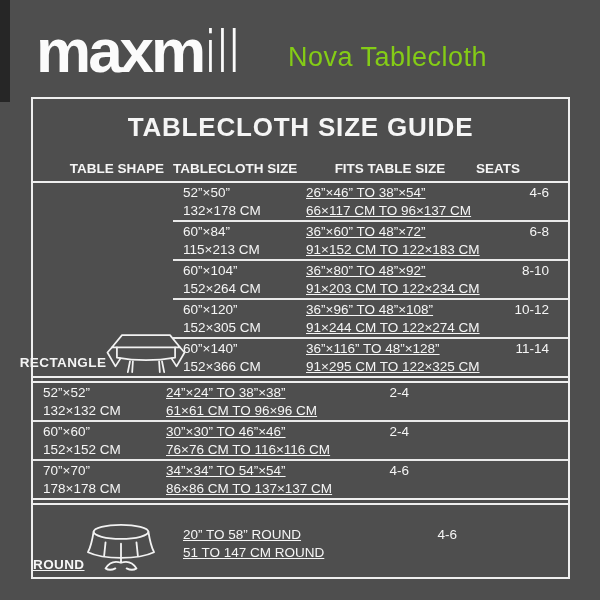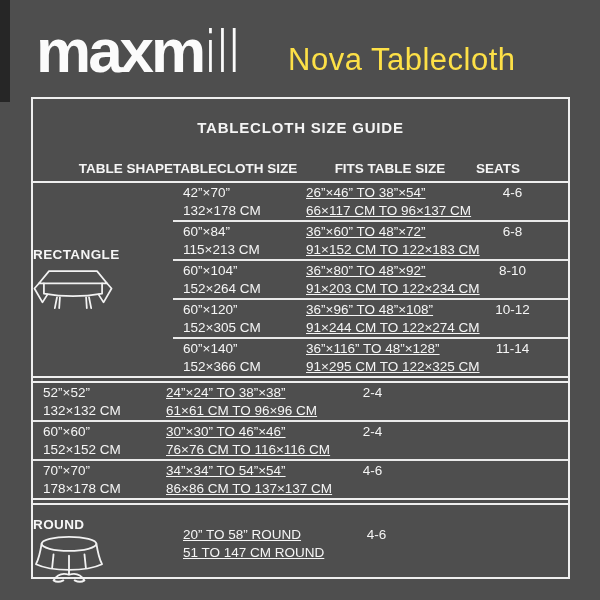--- a/index.html
+++ b/index.html
@@ -18,67 +18,67 @@
   .logo{position:absolute;left:36px;top:12px;height:70px;display:flex;align-items:flex-end;line-height:1;}
   .logo-bold{
     font-size:62px;font-weight:700;letter-spacing:-3px;color:#fbfbfb;
     transform:scaleY(.98);display:inline-block;
   }
   .logo-thin{
     font-size:62px;font-weight:400;color:#fbfbfb;display:inline-block;
     transform:scaleX(.5);transform-origin:left bottom;letter-spacing:10px;margin-left:4px;
   }
   .product-name{
-    position:absolute;left:288px;top:42px;font-size:31px;font-weight:400;
-    color:#fde047;letter-spacing:.5px;white-space:nowrap;
+    position:absolute;left:288px;top:42px;font-size:27px;font-weight:400;
+    color:#84cc16;letter-spacing:.5px;white-space:nowrap;
   }
 
   
   .guide-box{
     position:absolute;left:31px;top:97px;width:539px;height:482px;
     border:2px solid #efefef;box-sizing:border-box;
   }
   .guide-title{
     height:56px;display:flex;align-items:center;justify-content:center;
-    font-size:15px;font-weight:700;letter-spacing:.8px;white-space:nowrap;
+    font-size:26px;font-weight:700;letter-spacing:.8px;white-space:nowrap;
   }
   .col-headers{
     height:26px;display:grid;grid-template-columns:140px 123px 180px 92px;
     font-size:13.5px;font-weight:700;align-items:center;white-space:nowrap;
   }
-  .ch-shape{text-align:right;padding-left:28px;}
+  .ch-shape{text-align:center;padding-left:28px;}
   .ch-size{text-align:left;}
   .ch-fits{text-align:center;padding-left:8px;}
   .ch-seats{text-align:center;padding-right:52px;box-sizing:border-box;}
   .header-divider{height:2px;background:#efefef;}
 
   .section{display:flex;}
   .shape-cell{
-    width:140px;flex:0 0 140px;display:flex;flex-direction:column;
-    align-items:flex-start;justify-content:center;
+    width:140px;flex:0 0 140px;display:flex;flex-direction:row;
+    align-items:flex-end;justify-content:center;
   }
   .shape-label{font-size:13.5px;font-weight:700;letter-spacing:.4px;margin-bottom:6px;}
   .shape-icon svg{display:block;}
   .rows{flex:1 1 auto;display:flex;flex-direction:column;}
   .trow{
     height:37px;display:grid;grid-template-columns:123px 180px 92px;
     font-size:13.5px;font-weight:400;line-height:17.5px;padding-top:1px;
     box-sizing:border-box;white-space:nowrap;
   }
   .c-size{padding-left:10px;}
   .c-fits{padding-left:10px;text-decoration:underline;}
-  .c-seats{text-align:center;padding-right:19px;box-sizing:border-box;}
+  .c-seats{text-align:right;padding-right:19px;box-sizing:border-box;}
   .row-sep{height:2px;background:#e9e9e9;}
   .section-divider{
     height:7px;box-sizing:border-box;
     border-top:2px solid #efefef;border-bottom:2px solid #efefef;background:#4e4e4e;
   }
 
   
-  .section-round .shape-cell{justify-content:flex-start;padding-top:12px;box-sizing:border-box;}
+  .section-round .shape-cell{justify-content:flex-start;padding-top:12px;box-sizing:border-box;text-decoration:underline;}
   .section-round .shape-label{margin-bottom:2px;}
   .section-round .trow{padding-top:21px;height:69px;}
 </style>
 </head>
 <body>
 
 <div class="edge-artifact"></div>
 
 <div class="header">
   <div class="logo">
@@ -110,21 +110,21 @@
           <path d="M8 21 L2 28 L13 47 L20 36"></path>
           <path d="M102 21 L108 28 L97 47 L90 36"></path>
           <path d="M15 21 L15 35 Q55 42 95 35 L95 21"></path>
           <path d="M33 40 L30 55 M37 40 L36 55"></path>
           <path d="M73 40 L74 55 M77 40 L80 55"></path>
         </svg>
       </div>
     </div>
     <div class="rows">
       <div class="trow">
-        <div class="c-size"><span>42”×70”</span><br><span>132×178 CM</span></div>
+        <div class="c-size"><span>52”×50”</span><br><span>132×178 CM</span></div>
         <div class="c-fits"><span>26”×46” TO 38”×54”</span><br><span>66×117 CM TO 96×137 CM</span></div>
         <div class="c-seats">4-6</div>
       </div>
       <div class="row-sep"></div>
       <div class="trow">
         <div class="c-size"><span>60”×84”</span><br><span>115×213 CM</span></div>
         <div class="c-fits"><span>36”×60” TO 48”×72”</span><br><span>91×152 CM TO 122×183 CM</span></div>
         <div class="c-seats">6-8</div>
       </div>
       <div class="row-sep"></div>

